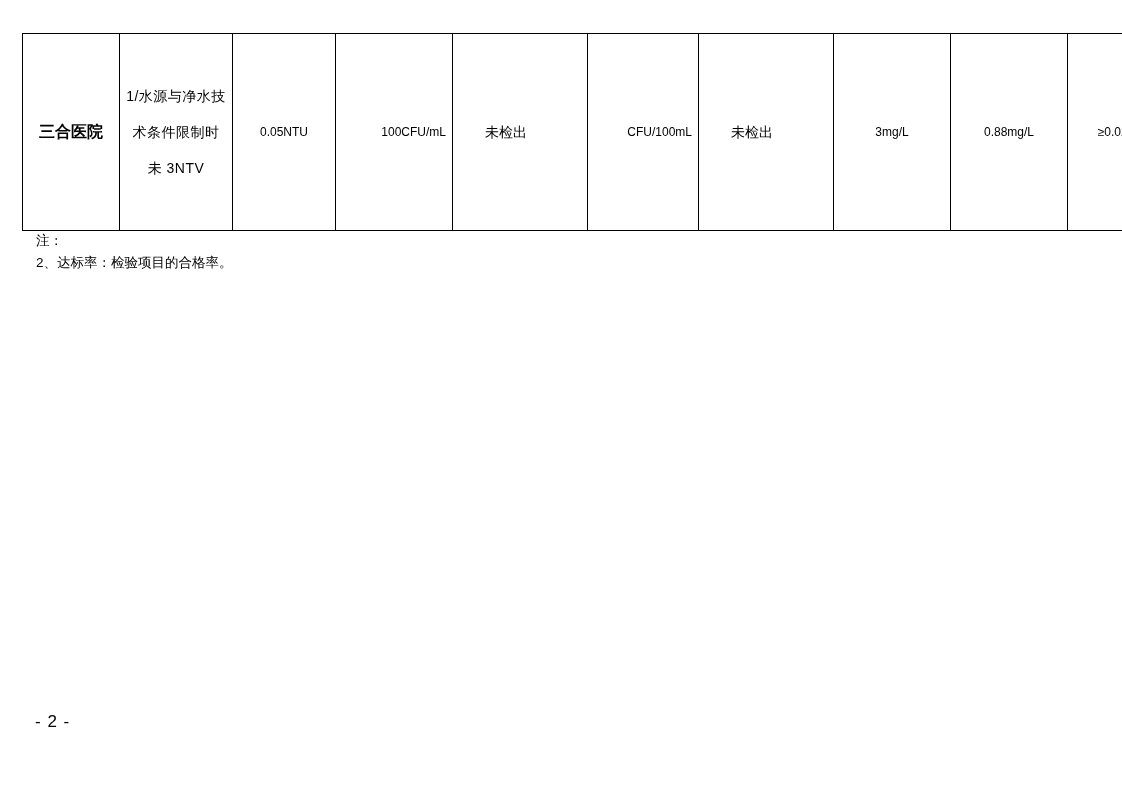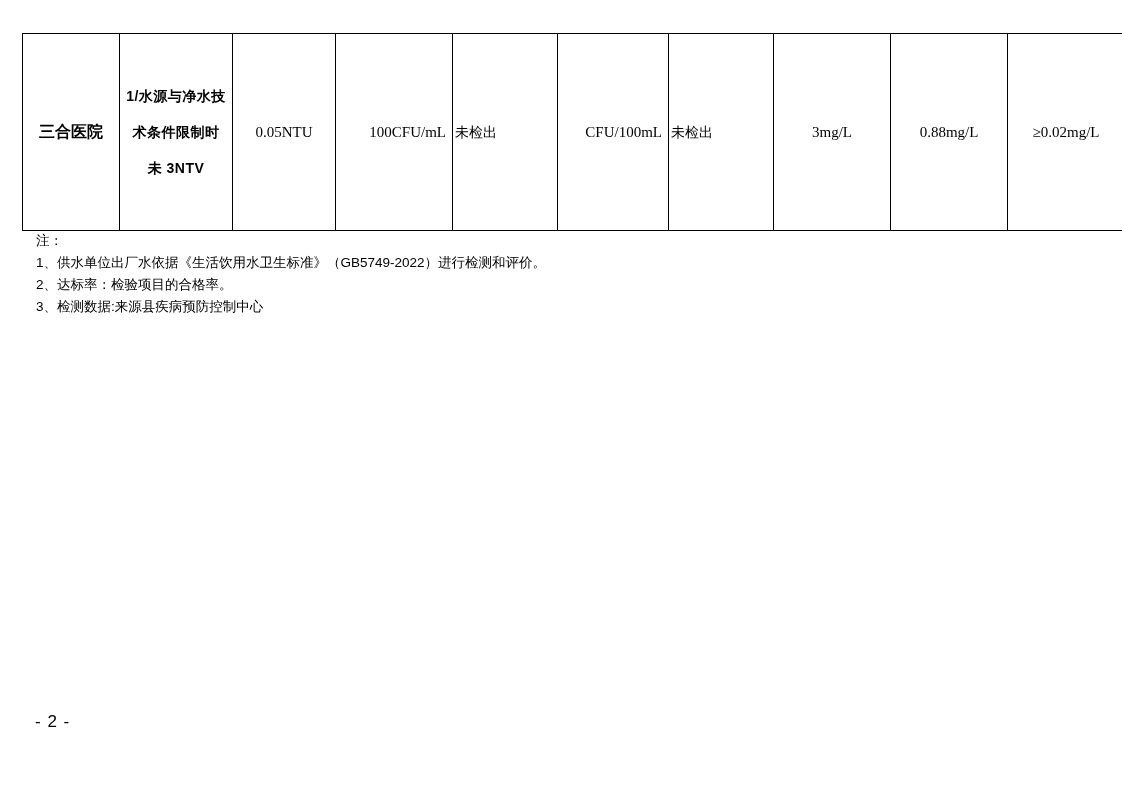--- a/index.html
+++ b/index.html
@@ -32,43 +32,43 @@
     width: 1078px;
     border-collapse: collapse;
     table-layout: fixed;
   }
   .data-table td {
     border: 1px solid #000000;
     height: 196px;
     padding: 0 6px;
     text-align: center;
     vertical-align: middle;
-    font-size: 15px;
+    font-size: 12px;
     line-height: 34px;
-    font-family: Liberation Serif, serif;
+    font-family: Liberation Sans, sans-serif;
     word-break: break-all;
   }
   td.cn {
     font-family: "Liberation Sans", sans-serif;
     font-size: 16px;
     font-weight: bold;
   }
   td.cn-mix {
     font-family: "Liberation Sans", sans-serif;
     font-size: 14px;
-    font-weight: bold;
+    font-weight: normal;
     line-height: 36px;
     letter-spacing: 0.5px;
   }
   td.plain-cn {
     font-family: "Liberation Sans", sans-serif;
     font-size: 14px;
     font-weight: normal;
     text-align: left;
-    padding-left: 2px;
+    padding-left: 32px;
   }
   td.mono-left {
     text-align: right;
     padding-left: 14px;
   }
 
   
   .c0 { width: 84px; }
   .c1 { width: 100px; }
   .c2 { width: 90px; }
@@ -127,20 +127,18 @@
         <td class="c7">3mg/L</td>
         <td class="c8">0.88mg/L</td>
         <td class="c9">≥0.02mg/L</td>
 
       </tr>
     </tbody>
   </table>
 
   <div class="notes">
     <div class="note-line note-head">注：</div>
-    <div class="note-line">1、供水单位出厂水依据《生活饮用水卫生标准》（GB5749-2022）进行检测和评价。</div>
     <div class="note-line">2、达标率：检验项目的合格率。</div>
-    <div class="note-line">3、检测数据:来源县疾病预防控制中心</div>
   </div>
 
   <div class="page-number">- 2 -</div>
 
 </div>
 
 </body></html>

